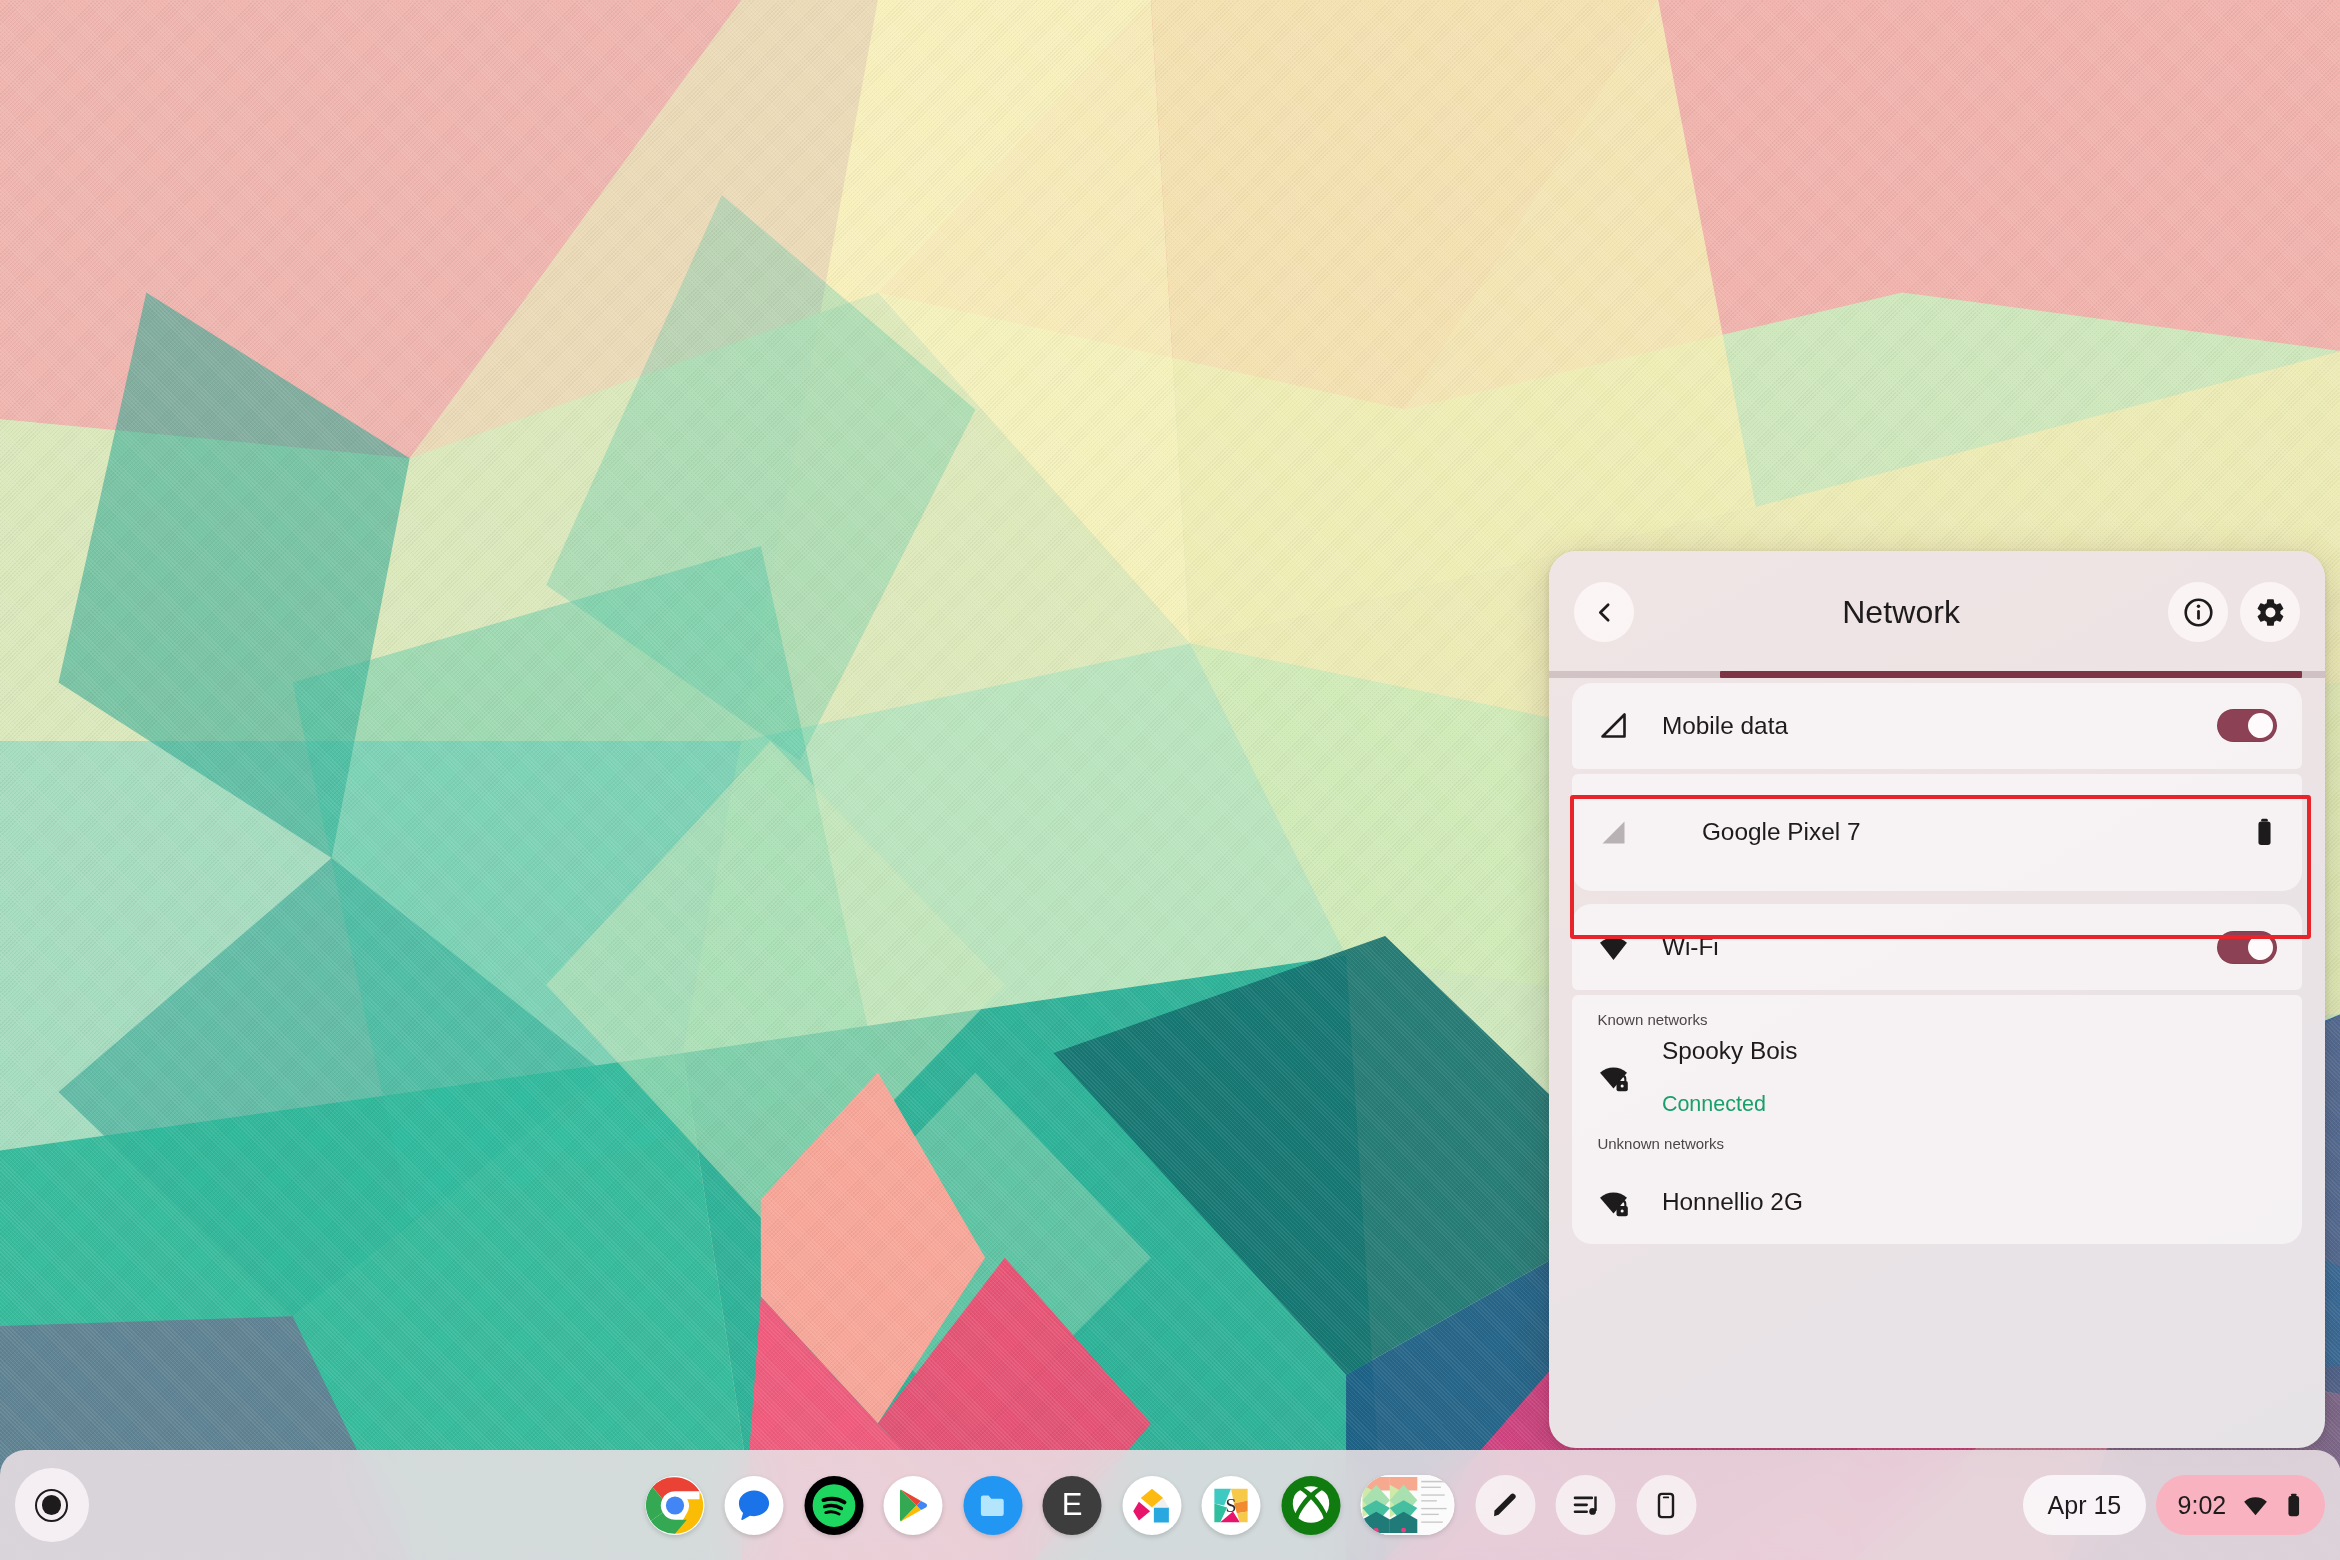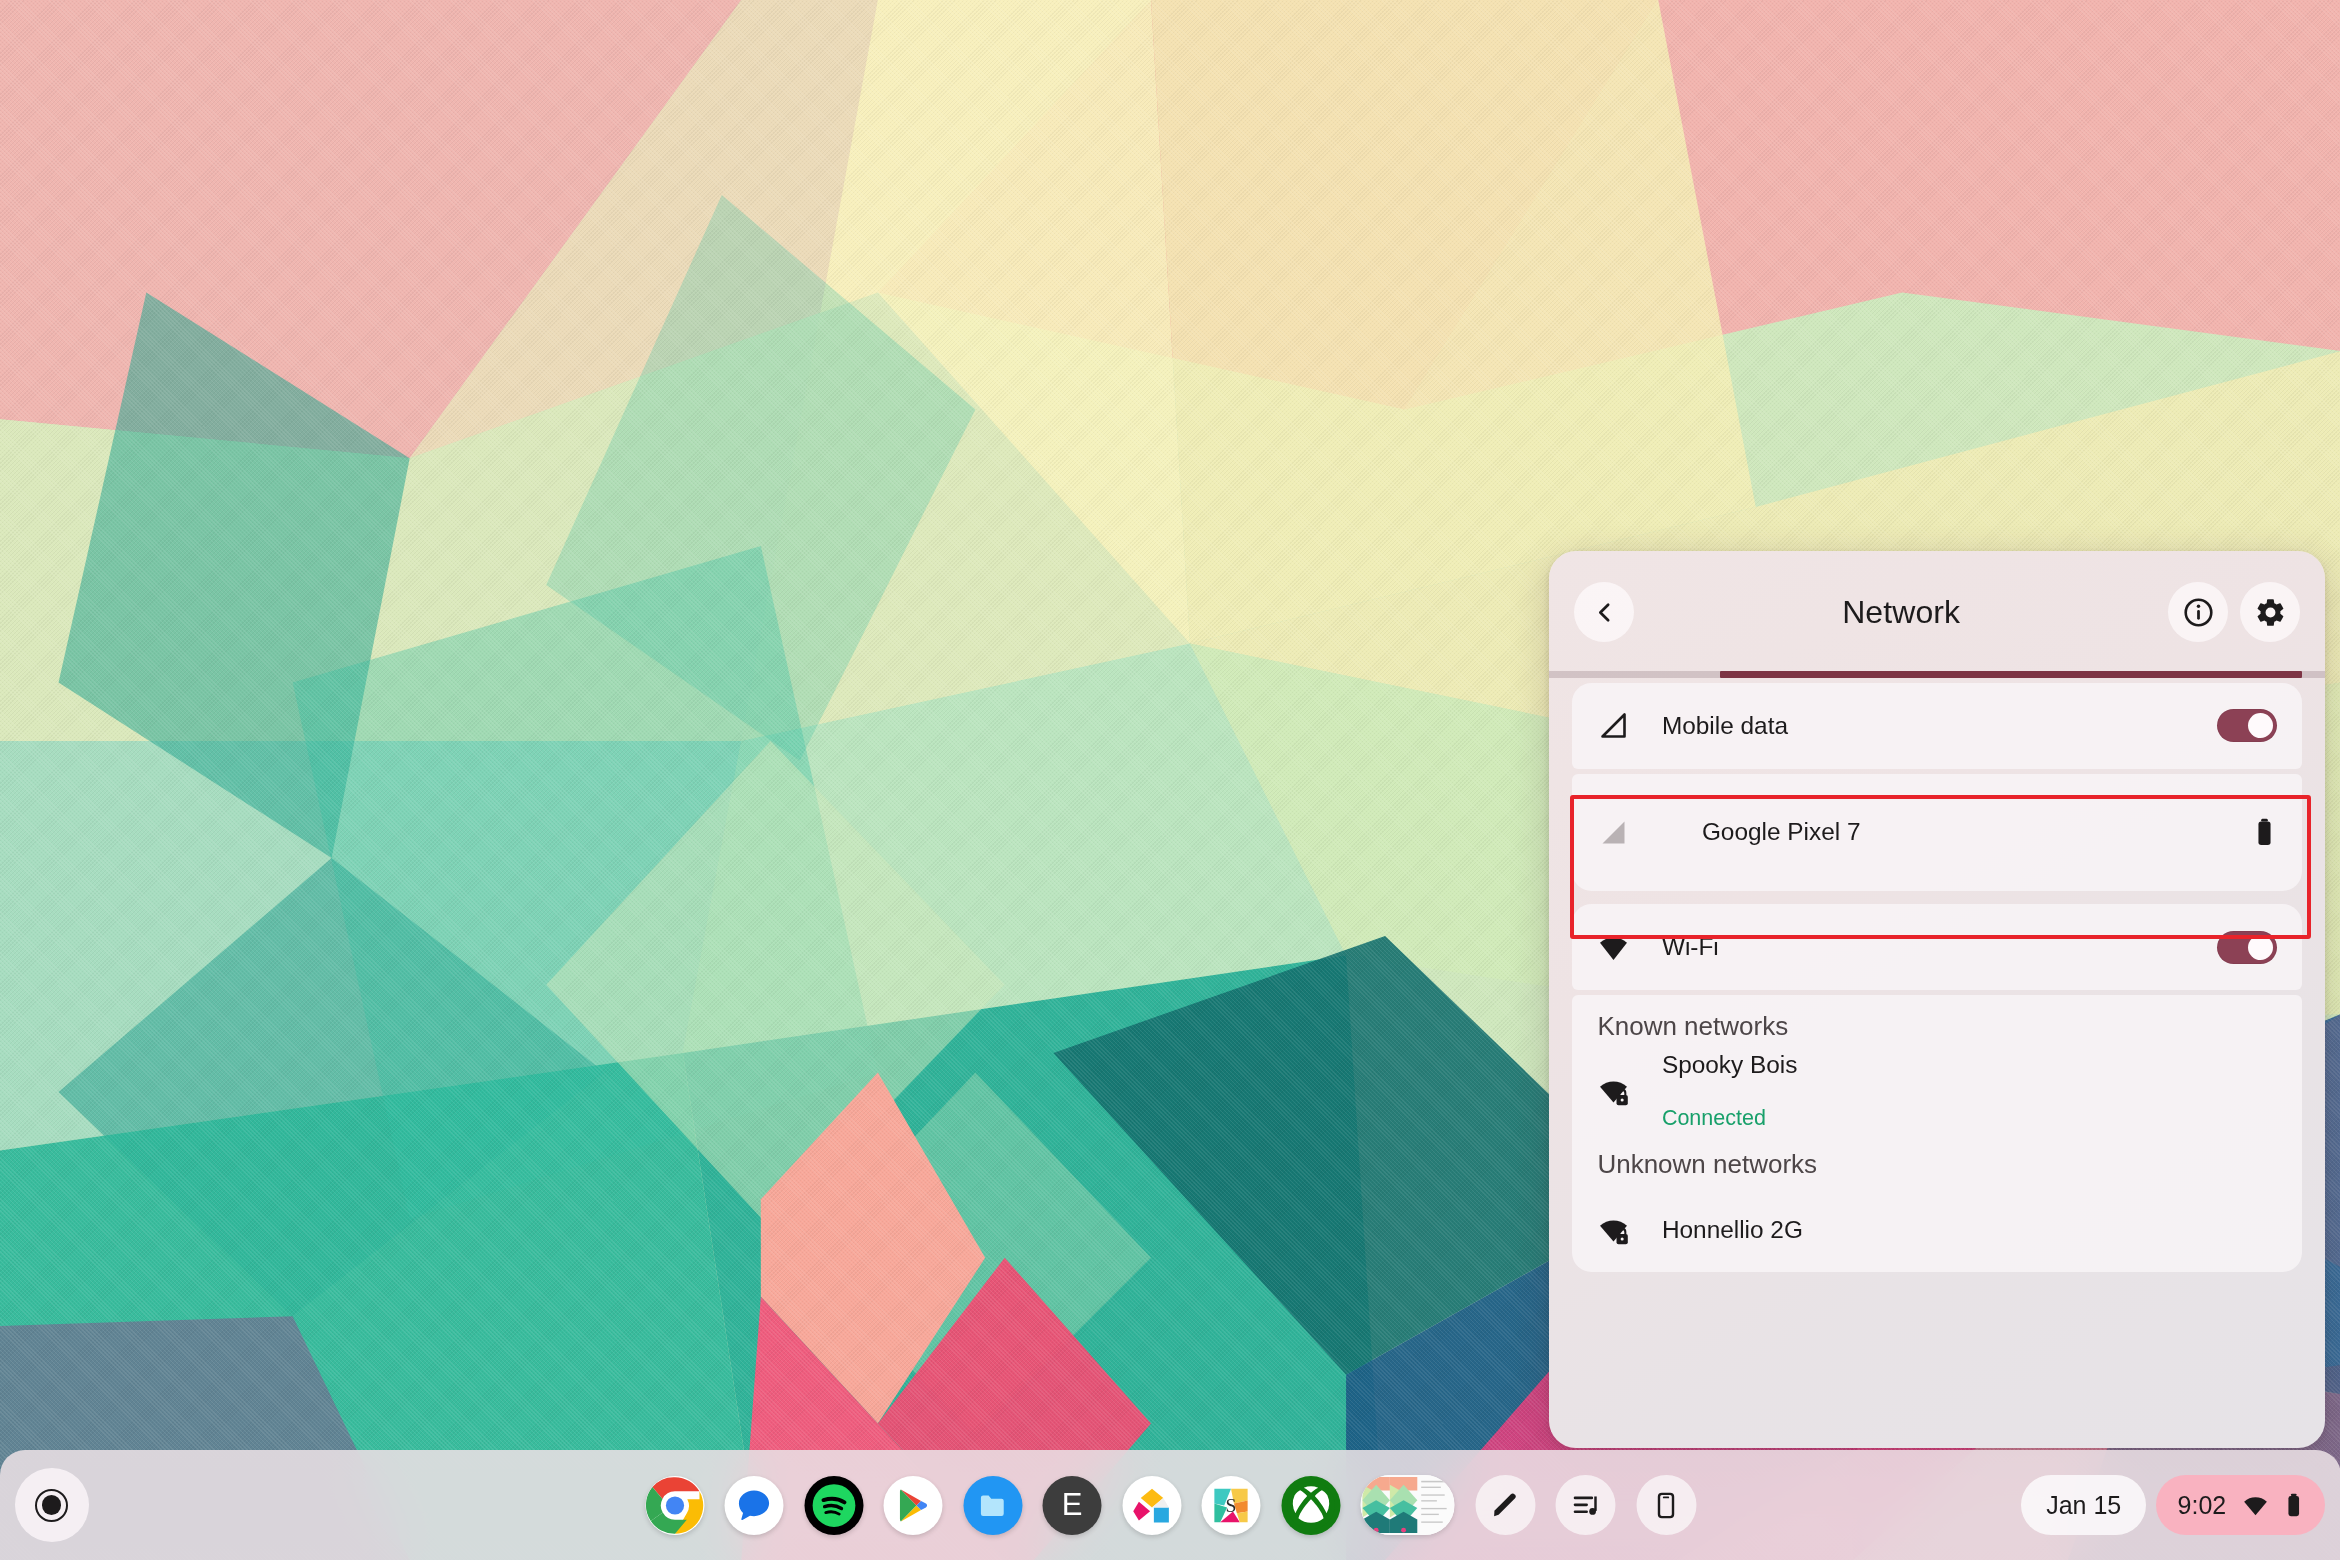--- a/index.html
+++ b/index.html
@@ -88,21 +88,21 @@
     background:#8c4155; position:relative; cursor:pointer;
     box-shadow:inset 0 0 0 1px rgba(0,0,0,.05);
   }
   .toggle .knob {
     position:absolute; top:3.9px; left:31px;
     width:25px; height:25px; border-radius:50%;
     background:#fffafc;
   }
 
   .section-label {
-    font-size:26px; color:#4d4648;
+    font-size:15px; color:#4d4648;
     padding:15.6px 25px 7.8px 25px;
   }
 
   
   #highlight-box {
     position:absolute; left:1570px; top:795px;
     width:741px; height:144px;
     border:4.9px solid #e8232a; border-radius:2.9px;
     pointer-events:none;
   }
@@ -491,21 +491,21 @@
       <svg class="ic" width="29" height="29" viewBox="0 0 24 24">
         <rect x="6.2" y="2.4" width="11.6" height="19.2" rx="2.4" fill="none" stroke="#1d1b1c" stroke-width="2"></rect>
         <rect x="9.4" y="4.6" width="5.2" height="1.4" rx=".7" fill="#1d1b1c"></rect>
       </svg>
     </div>
 
   </div>
 
   <div id="status-area">
     <div id="date-pill">
-      <span>Jan 15</span>
+      <span>Apr 15</span>
     </div>
     <div id="status-pill">
       <span class="clock">9:02</span>
       <svg class="ic" width="29" height="29" viewBox="0 0 24 24">
         <path d="M12 20 L2.6 8.8 C5.3 6.4 8.5 5.2 12 5.2 C15.5 5.2 18.7 6.4 21.4 8.8 Z" fill="#1d1b1c"></path>
       </svg>
       <svg class="ic" width="19.5" height="29" viewBox="0 0 14 24">
         <rect x="4.6" y="2.2" width="4.8" height="2" rx="1" fill="#1d1b1c"></rect>
         <rect x="2.6" y="4.2" width="8.8" height="16.6" rx="2" fill="#1d1b1c"></rect>
       </svg>

